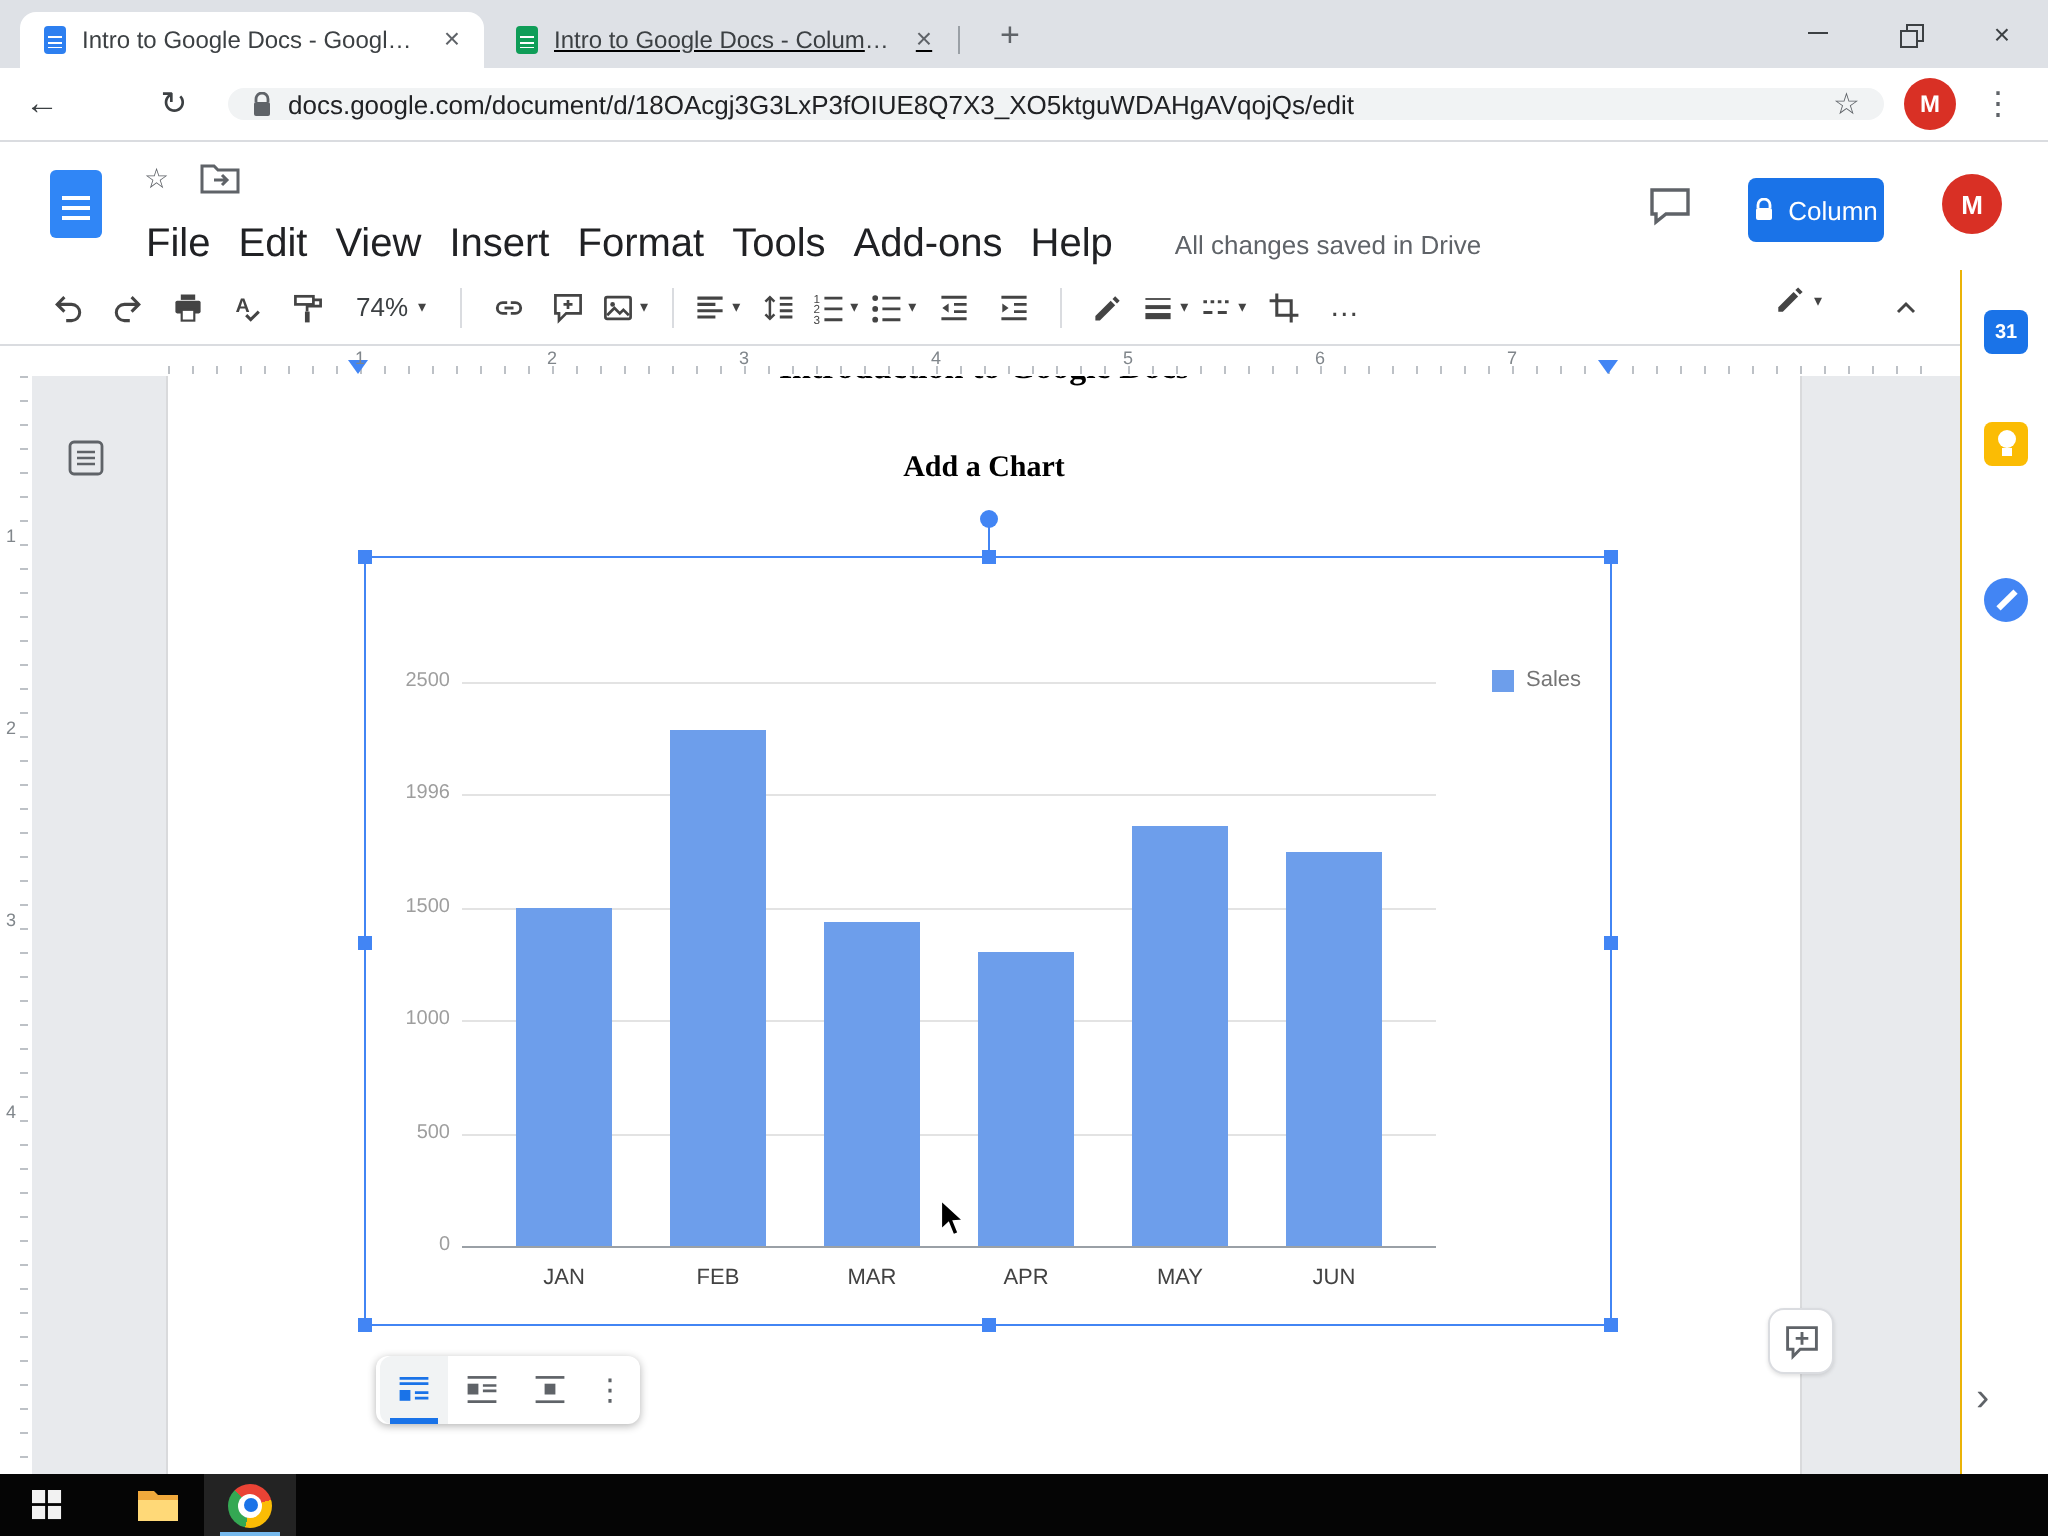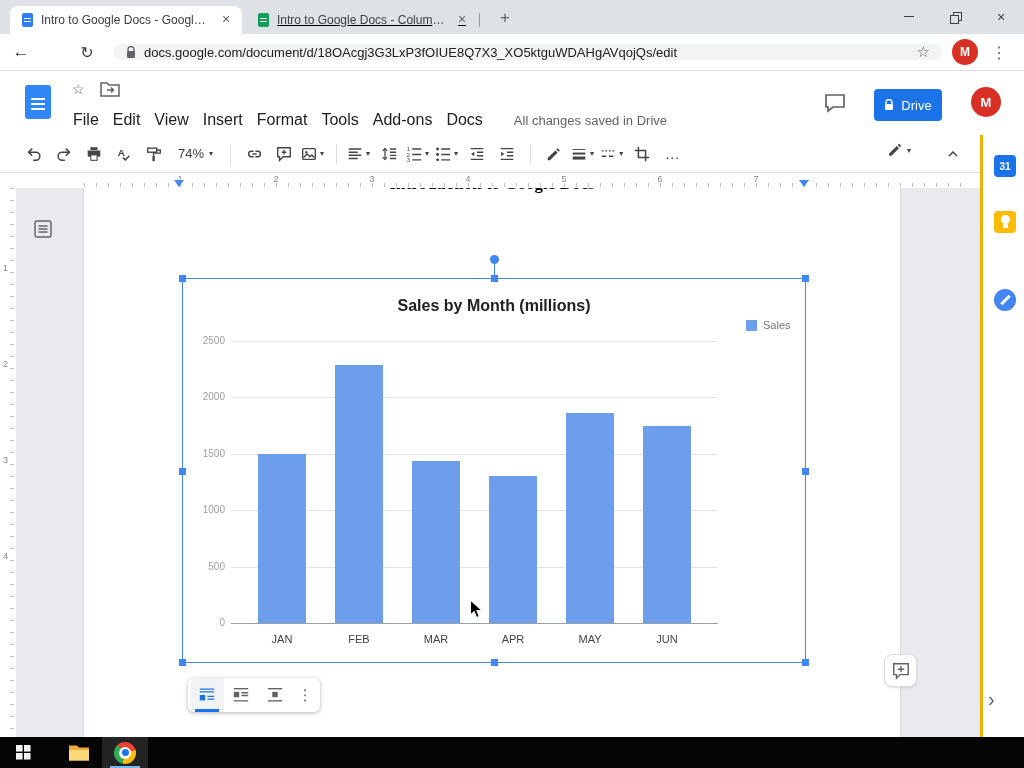--- a/index.html
+++ b/index.html
@@ -46,21 +46,21 @@
 
   
   .dheader{position:absolute;top:71px;left:0;width:1024px;height:64px;background:#fff;}
   .dlogo{position:absolute;left:25px;top:14px;width:26px;height:34px;background:#3086f6;border-radius:3px;}
   .dlogo::after{content:"";position:absolute;left:6px;right:6px;top:13px;height:13px;
       background:repeating-linear-gradient(#fff 0 2px,transparent 2px 5px);}
   .dtitle-row{position:absolute;left:72px;top:10px;display:flex;align-items:center;gap:15px;}
   .dtitle{font-size:18px;color:#202124;}
   .hstar{color:#5f6368;font-size:14px;}
   .dmenu{position:absolute;left:66px;top:38px;display:flex;align-items:center;}
-  .dmenu .mi{padding:2px 7px;font-size:16px;color:#202124;}
+  .dmenu .mi{padding:2px 7px;font-size:20px;color:#202124;}
   .saved{margin-left:24px;font-size:13px;color:#5f6368;}
   .hcomment{position:absolute;left:824px;top:22px;}
   .share{position:absolute;left:874px;top:18px;width:68px;height:32px;background:#1a73e8;border-radius:4px;color:#fff;
       display:flex;align-items:center;justify-content:center;gap:7px;font-size:13px;font-weight:500;}
   .avatar-lg{position:absolute;left:971px;top:16px;width:30px;height:30px;border-radius:50%;background:#d93025;color:#fff;
       font-weight:700;font-size:13px;display:flex;align-items:center;justify-content:center;}
 
   
   .dtoolbar{position:absolute;top:135px;left:0;width:1024px;height:38px;background:#fff;border-bottom:1px solid #dadce0;
       display:flex;align-items:center;padding-left:20px;column-gap:2px;}
@@ -96,21 +96,21 @@
 
   
   .chart-box{position:absolute;left:98px;top:110px;width:624px;height:385px;border:1px solid #4285f4;background:#fff;}
   .h{position:absolute;width:7px;height:7px;background:#4285f4;}
   .h.tl{left:-4px;top:-4px}.h.tm{left:308px;top:-4px}.h.tr{right:-4px;top:-4px}
   .h.ml{left:-4px;top:189px}.h.mr{right:-4px;top:189px}
   .h.bl{left:-4px;bottom:-4px}.h.bm{left:308px;bottom:-4px}.h.br{right:-4px;bottom:-4px}
   .rotate-stem{position:absolute;left:311px;top:-16px;width:1px;height:16px;background:#4285f4;}
   .rotate-knob{position:absolute;left:307px;top:-24px;width:9px;height:9px;border-radius:50%;background:#4285f4;}
   .chart-title{position:absolute;top:18px;left:0;right:0;text-align:center;font-size:16px;font-weight:700;color:#202124;}
-  .chart-legend{position:absolute;left:552px;top:40px;display:flex;align-items:center;gap:6px;padding-left:11px;}
+  .chart-legend{position:absolute;left:552px;top:55px;display:flex;align-items:center;gap:6px;padding-left:11px;}
   .legend-swatch{width:11px;height:11px;background:#6d9eeb;}
   .legend-label{font-size:11px;color:#757575;}
   .chart-plot{position:absolute;left:48px;top:62px;width:487px;height:282px;}
   .gridline{position:absolute;left:0;right:0;height:1px;background:#e3e3e3;}
   .gridline.baseline{background:#9aa0a6;}
   .ytick{position:absolute;left:-48px;width:42px;text-align:right;font-size:10px;color:#9e9e9e;}
   .bar{position:absolute;bottom:0;width:48px;background:#6d9eeb;}
   .xtick{position:absolute;top:292px;width:60px;text-align:center;font-size:11px;color:#424242;}
 
   
@@ -121,21 +121,21 @@
   .ltb.sel::after{content:"";position:absolute;left:5px;right:5px;bottom:0;height:3px;background:#1a73e8;}
   .ltb.kebab-b{width:26px;color:#5f6368;font-size:15px;}
 
   
   .floatbtn{position:absolute;width:33px;height:33px;background:#fff;border:1px solid #dadce0;border-radius:8px;
       display:flex;align-items:center;justify-content:center;z-index:6;box-shadow:0 1px 2px rgba(0,0,0,.12);}
   .fc{left:884px;top:466px;}
   .pc{position:absolute;left:988px;top:688px;font-size:20px;color:#5f6368;z-index:6;}
 
   
-  .sidestrip{position:absolute;left:980px;top:135px;width:44px;height:602px;background:#fff;border-left:3px solid #eab308;}
+  .sidestrip{position:absolute;left:980px;top:135px;width:44px;height:602px;background:#fff;border-left:1px solid #eab308;}
   .sic{position:absolute;left:11px;width:22px;height:22px;}
   .cal-ic{top:20px;background:#1a73e8;border-radius:4px;color:#fff;font-size:10px;font-weight:700;
       display:flex;align-items:center;justify-content:center;}
   .keep-ic{top:76px;background:#fbbc04;border-radius:4px;position:relative;}
   .keep-ic::before{content:"";position:absolute;left:6.5px;top:4px;width:9px;height:9px;border-radius:50%;background:#fff;}
   .keep-ic::after{content:"";position:absolute;left:8.5px;top:13px;width:5px;height:4px;background:#fff;}
   .tasks-ic{top:132px;background:#4285f4;border-radius:50%;position:relative;}
   .tasks-ic::after{content:"";position:absolute;left:9.5px;top:5px;width:3px;height:12px;background:#fff;transform:rotate(45deg);}
 
   
@@ -205,35 +205,35 @@
     </div>
     <div class="dmenu">
       <span class="menu-items" style="display:flex;">
           <span class="mi">File</span>
           <span class="mi">Edit</span>
           <span class="mi">View</span>
           <span class="mi">Insert</span>
           <span class="mi">Format</span>
           <span class="mi">Tools</span>
           <span class="mi">Add-ons</span>
-          <span class="mi">Docs</span>
+          <span class="mi">Help</span>
         </span>
       <span class="saved">All changes saved in Drive</span>
     </div>
     <div class="hcomment">
       <svg width="22" height="20" viewBox="0 0 22 20">
           <path d="M2 2h18v12H9l-5 4v-4H2z" fill="none" stroke="#5f6368" stroke-width="1.7"></path>
         </svg>
     </div>
     <div class="share">
       <svg width="10" height="12" viewBox="0 0 10 12">
           <path d="M2 5 V3.5 a3 3 0 0 1 6 0 V5" fill="none" stroke="#fff" stroke-width="1.4"></path>
           <rect x="1" y="5" width="8" height="6" rx="1" fill="#fff"></rect>
         </svg>
-      <span>Drive</span>
+      <span>Column</span>
     </div>
     <div class="avatar-lg">M</div>
   </div>
 
   <div class="dtoolbar">
     <div class="tbi">
         <svg width="18" height="18" viewBox="0 0 20 20">
           <path d="M8 4 L4 8 L8 12" fill="none" stroke="#444" stroke-width="1.7"></path>
           <path d="M4 8 H12 a4.5 4.5 0 0 1 0 9 H9" fill="none" stroke="#444" stroke-width="1.7"></path>
         </svg>
@@ -402,49 +402,49 @@
   <div class="canvas">
     <div class="outline-btn">
       <svg width="18" height="18" viewBox="0 0 18 18">
           <rect x="1" y="1" width="16" height="16" rx="2" fill="none" stroke="#5f6368" stroke-width="1.4"></rect>
           <path d="M4.5 6h9M4.5 9h9M4.5 12h9" stroke="#5f6368" stroke-width="1.3"></path>
         </svg>
     </div>
 
     <div class="page">
       <div class="doc-h1">Introduction to Google Docs</div>
+      <div class="doc-h2">Add a Chart</div>
 
       <div class="chart-box">
         <div class="rotate-stem"></div>
         <div class="rotate-knob"></div>
         <span class="h tl"></span>
         <span class="h tm"></span>
         <span class="h tr"></span>
         <span class="h ml"></span>
         <span class="h mr"></span>
         <span class="h bl"></span>
         <span class="h bm"></span>
         <span class="h br"></span>
 
-        <div class="chart-title">Sales by Month (millions)</div>
         <div class="chart-legend">
           <span class="legend-swatch" style="background: rgb(109, 158, 235);"></span>
           <span class="legend-label">Sales</span>
         </div>
         <div class="chart-plot">
             <div class="gridline baseline" style="top: 282px;"></div>
             <div class="ytick" style="top: 276px;">0</div>
             <div class="gridline" style="top: 226px;"></div>
             <div class="ytick" style="top: 220px;">500</div>
             <div class="gridline" style="top: 169px;"></div>
             <div class="ytick" style="top: 163px;">1000</div>
             <div class="gridline" style="top: 113px;"></div>
             <div class="ytick" style="top: 107px;">1500</div>
             <div class="gridline" style="top: 56px;"></div>
-            <div class="ytick" style="top: 50px;">2000</div>
+            <div class="ytick" style="top: 50px;">1996</div>
             <div class="gridline" style="top: 0px;"></div>
             <div class="ytick" style="top: -6px;">2500</div>
             <div class="bar" style="left: 27px; height: 169px; background: rgb(109, 158, 235);"></div>
             <div class="xtick" style="left: 21px;">JAN</div>
             <div class="bar" style="left: 104px; height: 258px; background: rgb(109, 158, 235);"></div>
             <div class="xtick" style="left: 98px;">FEB</div>
             <div class="bar" style="left: 181px; height: 162px; background: rgb(109, 158, 235);"></div>
             <div class="xtick" style="left: 175px;">MAR</div>
             <div class="bar" style="left: 258px; height: 147px; background: rgb(109, 158, 235);"></div>
             <div class="xtick" style="left: 252px;">APR</div>

